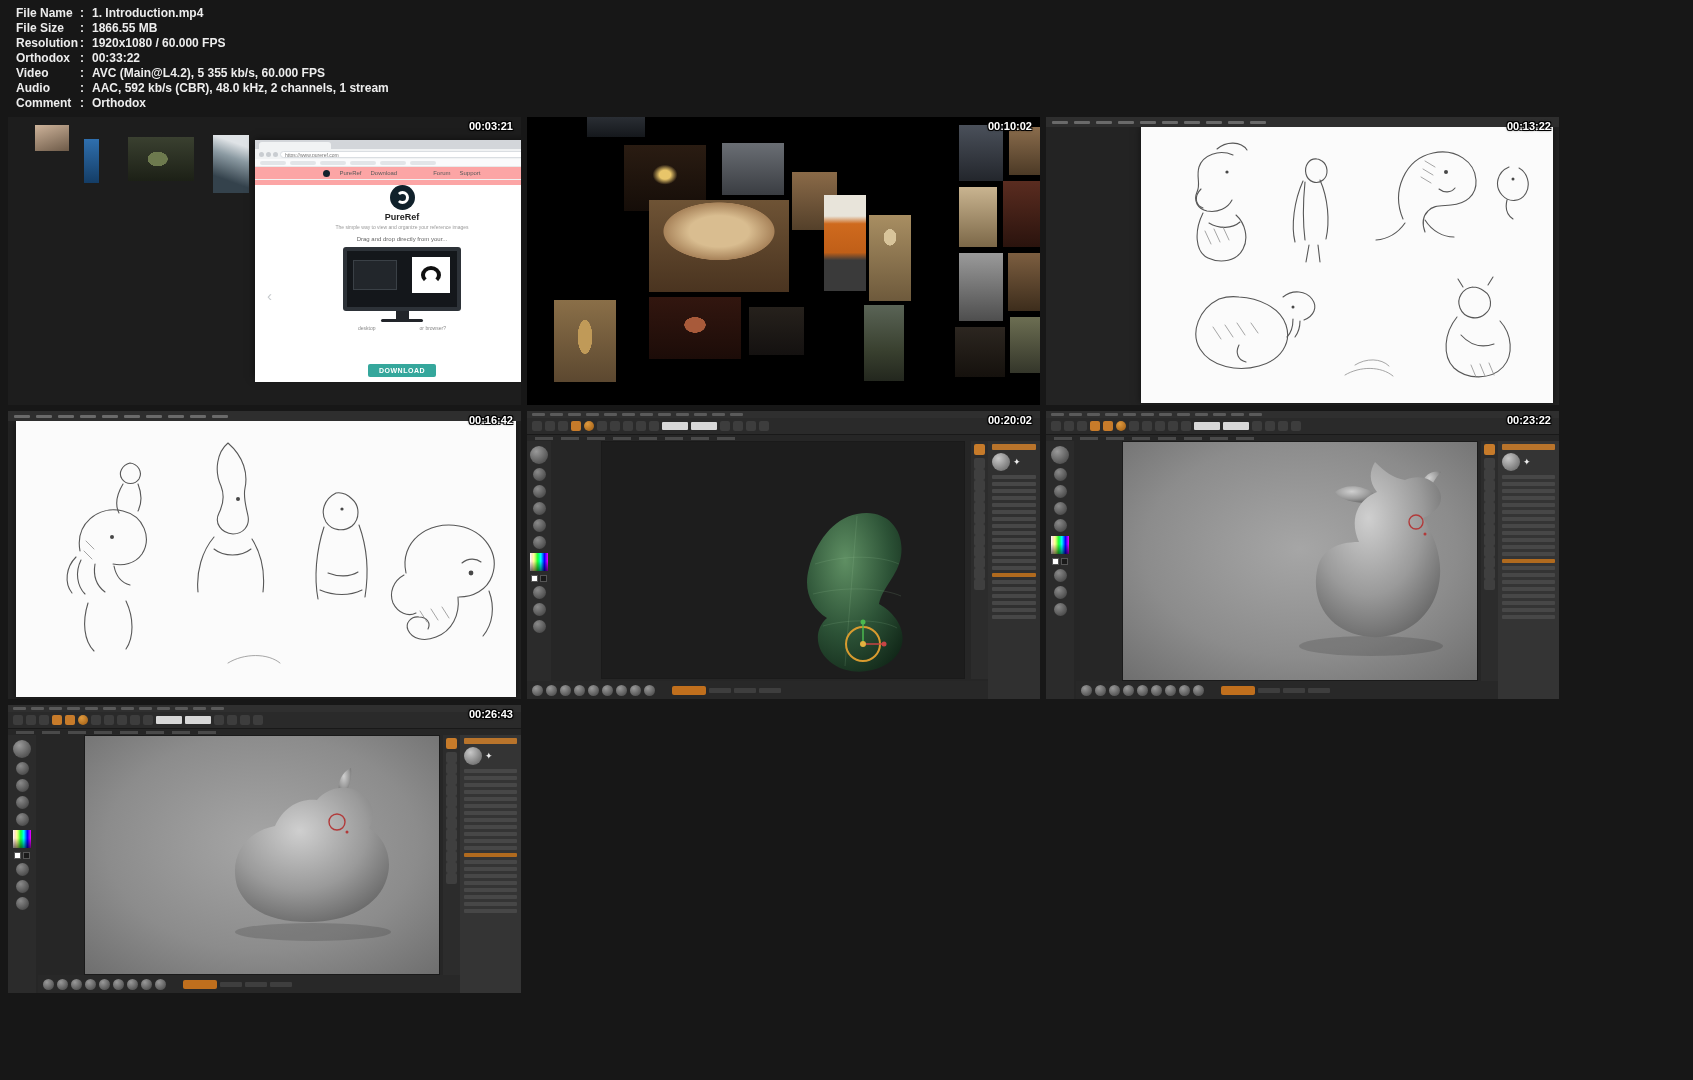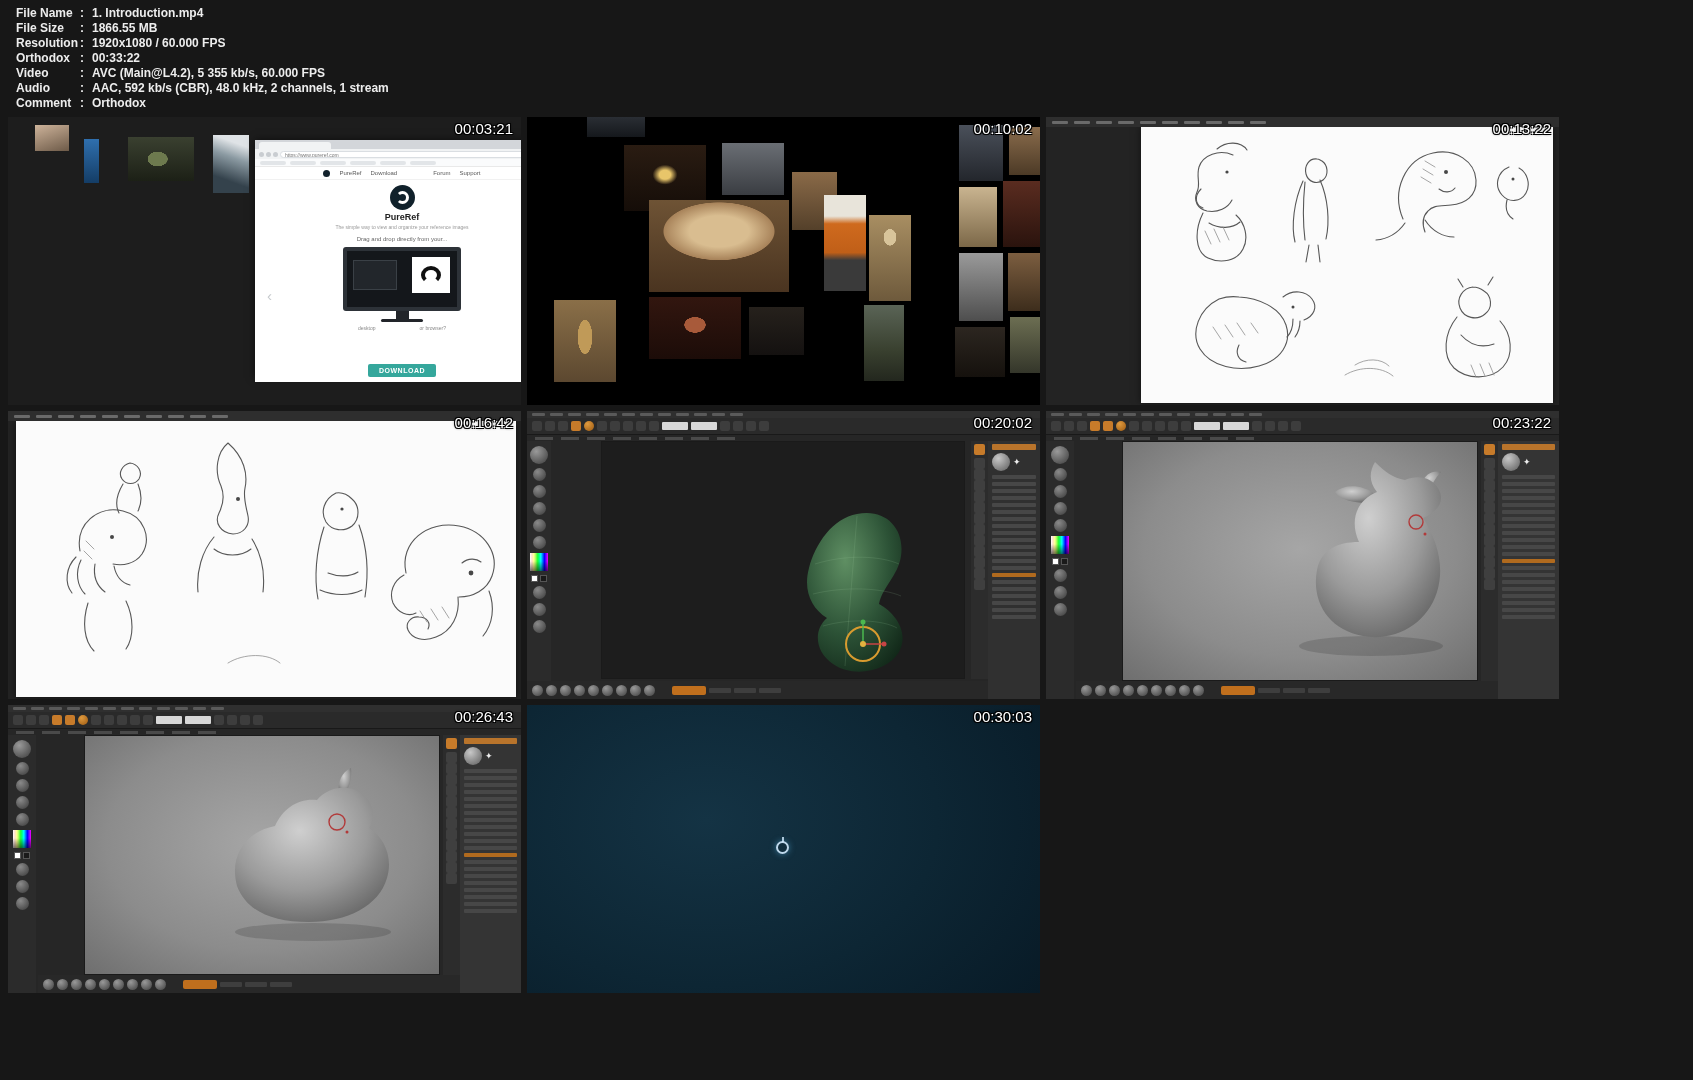--- a/index.html
+++ b/index.html
@@ -9,35 +9,35 @@
   
   .meta { position:absolute; left:16px; top:6px; }
   .meta-row { display:flex; font-size:12px; font-weight:bold; color:#ededed; line-height:15px; }
   .meta-label { width:64px; }
   .meta-colon { width:12px; }
 
   
   .grid { position:absolute; left:8px; top:117px; display:grid;
           grid-template-columns:repeat(3,513px); grid-template-rows:repeat(3,288px); gap:6px; }
   .thumb { position:relative; overflow:hidden; background:#232323; }
-  .ts { position:absolute; top:3px; right:8px; font-size:15px; font-weight:normal; color:#fff; z-index:9;
+  .ts { position:absolute; top:3px; right:8px; font-size:11px; font-weight:bold; color:#fff; z-index:9;
         text-shadow:-1px -1px 0 #000, 1px -1px 0 #000, -1px 1px 0 #000, 1px 1px 0 #000, 0 0 3px #000; }
   .ph { position:absolute; }
 
   
   .s1 { background:#1d1d1d; }
   .s1 .ref-a { left:27px; top:8px; width:34px; height:26px; background:linear-gradient(160deg,#cdb39a,#6d5a48); }
   .s1 .ref-b { left:76px; top:22px; width:15px; height:44px; background:linear-gradient(180deg,#2f6fae,#143d66); }
   .s1 .ref-c { left:120px; top:20px; width:66px; height:44px; background:radial-gradient(22px 16px at 45% 50%, #6d7a4e 0 45%, rgba(0,0,0,0) 46%), linear-gradient(180deg,#3a4030,#1c2016); }
   .s1 .ref-d { left:205px; top:18px; width:36px; height:58px; background:linear-gradient(200deg,#dfe3e6 18%,#8b9aa2 40%,#34424c 75%); }
   .s1 .refbox { position:absolute; left:60px; top:111px; width:137px; height:55px; background:#0e0e16;
                 border:1px solid #26263a; color:#fff; text-align:center; padding-top:9px; }
   .s1 .refbox .l1 { font-size:15px; font-weight:bold; letter-spacing:1px; }
   .s1 .refbox .l2 { font-size:9px; letter-spacing:4px; color:#b9b9c4; margin-top:2px; }
-  .s1 .browser { position:absolute; left:247px; top:23px; width:294px; height:238px; background:#ffffff; box-shadow:0 0 8px rgba(0,0,0,.6); }
+  .s1 .browser { position:absolute; left:247px; top:23px; width:294px; height:238px; background:#fca5a5; box-shadow:0 0 8px rgba(0,0,0,.6); }
   .s1 .tabbar { height:9px; background:#d3d6da; position:relative; }
   .s1 .tab { position:absolute; left:4px; top:2px; width:72px; height:7px; background:#f1f3f4; border-radius:3px 3px 0 0; }
   .s1 .winbtns { position:absolute; right:3px; top:3px; display:flex; gap:3px; }
   .s1 .winbtns i { width:4px; height:3px; background:#9aa0a6; display:block; }
   .s1 .addr { height:10px; background:#f1f3f4; display:flex; align-items:center; gap:2px; padding:0 4px; }
   .s1 .addr .circ { width:5px; height:5px; border-radius:50%; background:#c9cdd1; display:block; }
   .s1 .urlbox { flex:1; height:7px; background:#fff; border:1px solid #dadee2; border-radius:4px;
                 font-size:5px; line-height:6px; color:#777; padding-left:4px; overflow:hidden; white-space:nowrap; }
   .s1 .bkm { height:8px; background:#fafbfc; border-bottom:1px solid #e9e9e9; display:flex; gap:4px; align-items:center; padding:0 5px; }
   .s1 .bkm i { width:26px; height:4px; background:#e2e5e8; border-radius:2px; display:block; }
@@ -915,18 +915,14 @@
       <div class="btn"></div>
       <span class="grp">
           <i class="bar"></i>
           <i class="bar"></i>
           <i class="bar"></i>
         </span>
     </div>
     <div class="ts">00:26:43</div>
   </div>
 
-  <div class="thumb s9">
-    <div class="cursor"></div>
-    <div class="ts">00:30:03</div>
-  </div>
 
 </div>
 
 </body></html>

